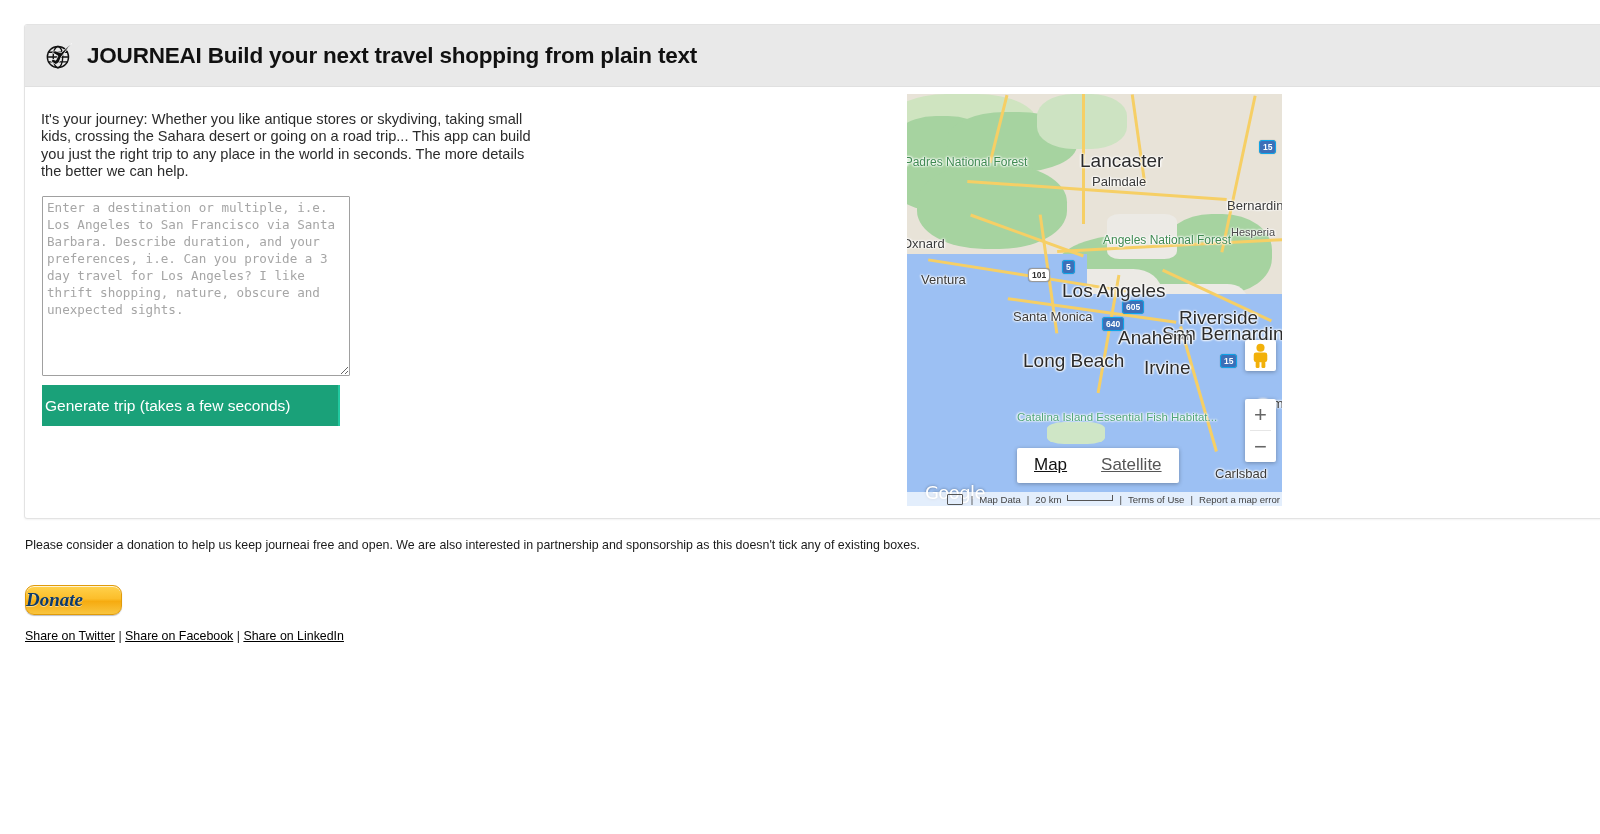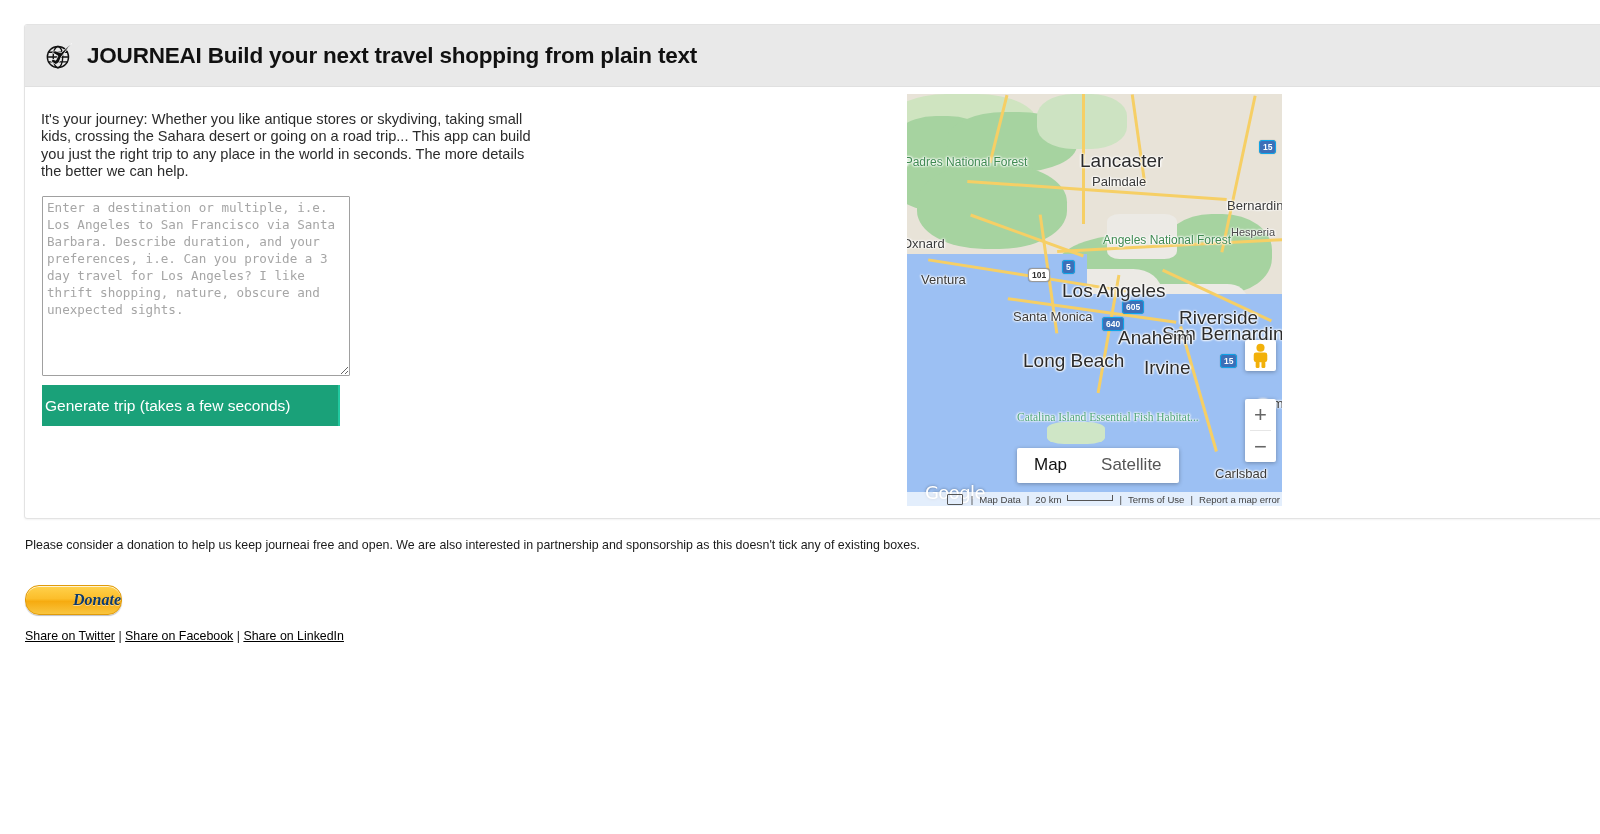--- a/index.html
+++ b/index.html
@@ -177,20 +177,21 @@
     box-shadow: 0 1px 4px rgba(0,0,0,.3);
     border-radius: 2px;
     overflow: hidden;
   }
   .map-type-btn {
     font-size: 17px;
     padding: 7px 17px 8px;
     color: #565656;
     cursor: pointer;
     user-select: none;
+    text-decoration: underline;
   }
   .map-type-btn.active { color: #111; }
 
   .pegman-box {
     position: absolute;
     right: 6px;
     top: 246px;
     width: 31px; height: 31px;
     background: #fff;
     box-shadow: 0 1px 4px rgba(0,0,0,.3);
@@ -268,30 +269,30 @@
     width: 1500px;
     font-size: 12.4px;
     color: #1a1a1a;
   }
   .footer p { margin: 0 0 15px 0; line-height: 16px; }
   .footer a { color: #000; text-decoration: underline; }
   .donate-btn {
     display: inline-block;
     width: 95px; height: 28px;
     margin-top: 17px;
-    border-radius: 14px;
+    border-radius: 9px;
     background: linear-gradient(180deg,#ffd14c 0%, #fcbe2b 45%, #f6ab10 55%, #f9c53f 100%);
     border: 1px solid #e09b0b;
     box-shadow: inset 0 1px 0 rgba(255,255,255,.75), 0 1px 1px rgba(0,0,0,.25);
-    text-align: right;
+    text-align: left;
     line-height: 28px;
     font-family: "Liberation Serif", serif;
     font-style: italic;
     font-weight: bold;
-    font-size: 16px;
+    font-size: 19px;
     color: #0d3a6b;
     cursor: pointer;
     text-shadow: 0 1px 0 rgba(255,255,255,.5);
   }
   .share-row { margin-top: 14px; font-size: 12.4px; }
   .share-row a { color: #000; text-decoration: underline; }
   .contact-row { margin-top: 10px; font-size: 12.4px; }
 </style>
 </head>
 <body>
@@ -374,21 +375,21 @@
         <div class="map-label lbl-big" style="left:272px;top:213px;">Riverside</div>
         <div class="map-label lbl-mid" style="left:106px;top:215px;">Santa Monica</div>
         <div class="map-label lbl-big" style="left:211px;top:233px;">Anaheim</div>
         <div class="map-label lbl-big" style="left:116px;top:256px;">Long Beach</div>
         <div class="map-label lbl-big" style="left:237px;top:263px;">Irvine</div>
         <div class="map-label lbl-mid" style="left:352px;top:302px;">Temecula</div>
         <div class="map-label lbl-mid" style="left:308px;top:372px;">Carlsbad</div>
 
         <div class="map-label lbl-park" style="left:195px;top:140px;width:130px;">Angeles National Forest</div>
         <div class="map-label lbl-park" style="left:-25px;top:62px;width:90px;">Los Padres National Forest</div>
-        <div class="map-label lbl-marine" style="left:110px;top:317px;width:144px;font-family:Liberation Serif, serif;">Catalina Island Essential Fish Habitat...</div>
+        <div class="map-label lbl-marine" style="left:110px;top:317px;width:144px;">Catalina Island Essential Fish Habitat...</div>
 
         <div class="map-type-switch">
           <div class="map-type-btn active">Map</div>
           <div class="map-type-btn">Satellite</div>
         </div>
 
         <div class="pegman-box">
           <svg viewBox="0 0 32 32" width="31" height="31">
             <circle cx="16" cy="8" r="4.2" fill="#f2b10a"></circle>
             <rect x="9" y="13" width="14" height="10" rx="2.5" fill="#f2b10a"></rect>

